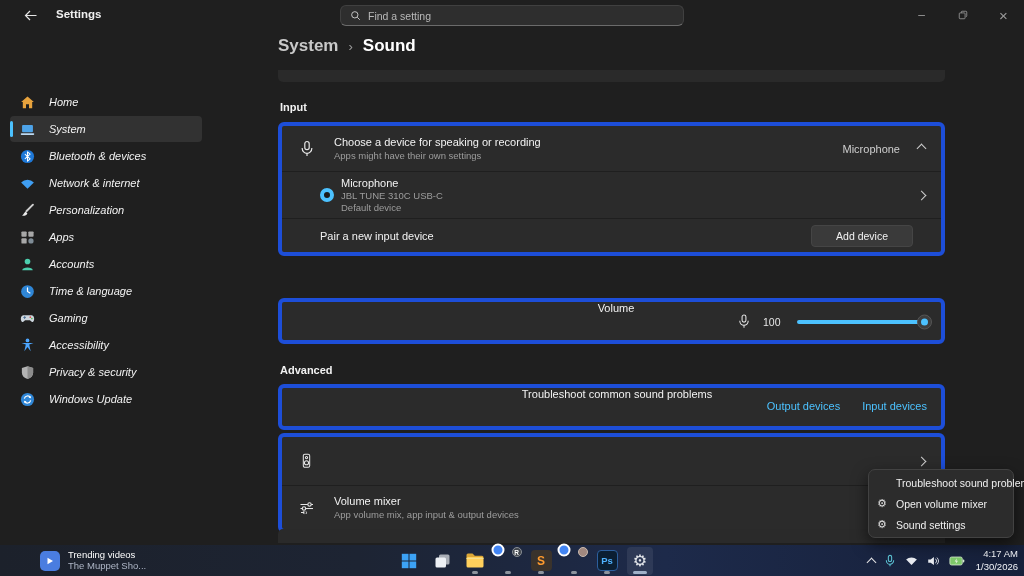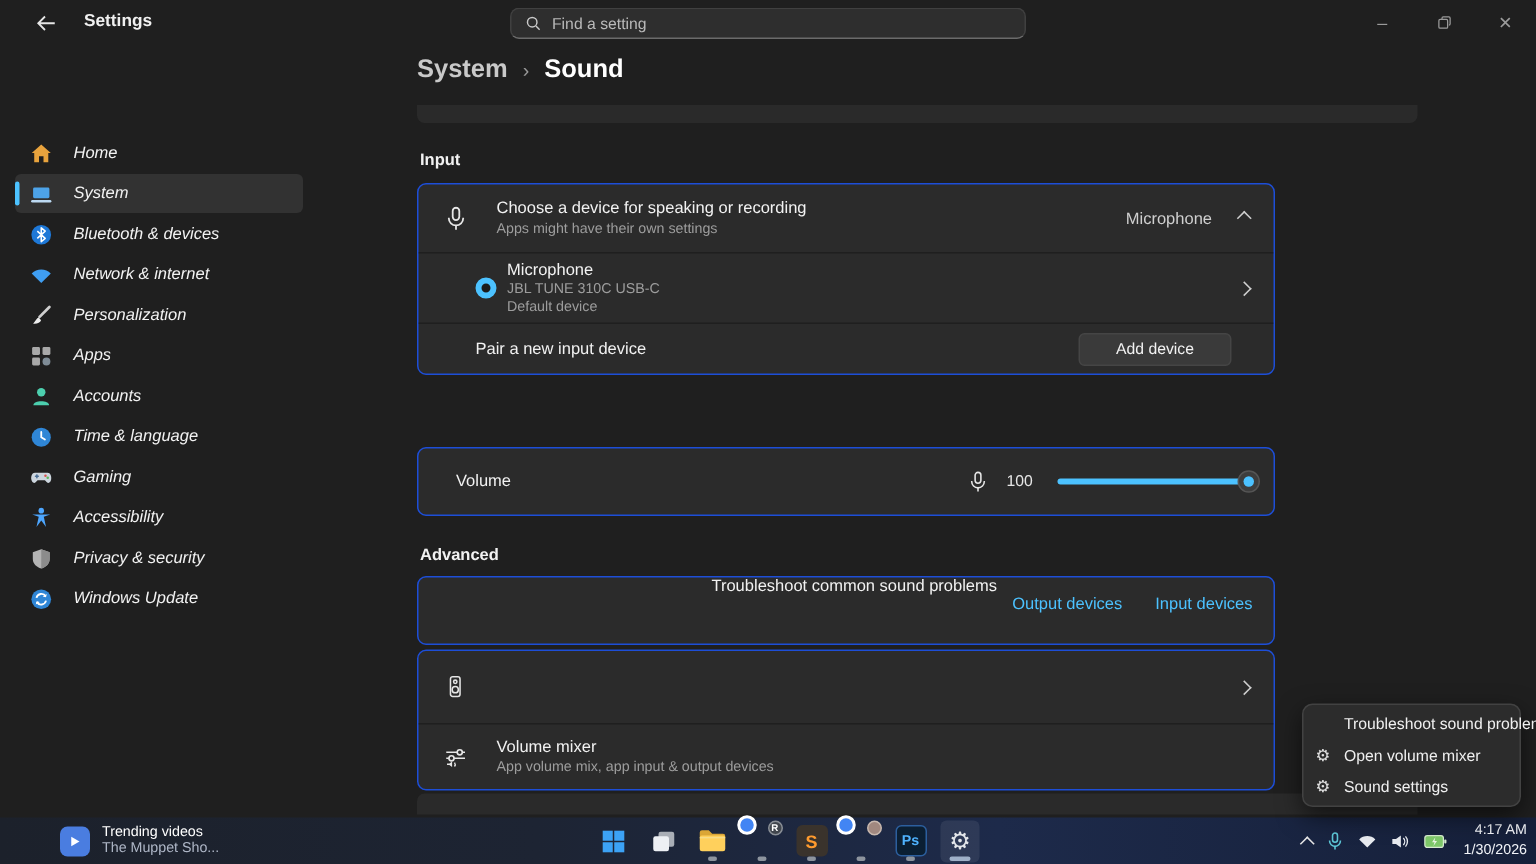--- a/index.html
+++ b/index.html
@@ -38,22 +38,22 @@
 
   
   .breadcrumb { position:absolute; left:278px; top:36px; font-size:17px; display:flex; gap:10px; align-items:baseline; }
   .bc-parent { color:#c9c9c9; font-weight:600; }
   .bc-sep { color:#9a9a9a; font-size:13px; }
   .bc-current { color:#ffffff; font-weight:bold; }
   .sliver { position:absolute; left:278px; width:667px; background:#2a2a2a; }
   .sliver.top { top:70px; height:12px; border-radius:0 0 5px 5px; }
   .sliver.bottom { top:529px; height:14px; border-radius:5px 5px 0 0; }
   .section-label { position:absolute; left:280px; font-size:11px; font-weight:bold; color:#f2f2f2; }
-  .card { position:absolute; left:278px; width:572px; background:#2b2b2b;
-    border:1px solid #1d4ed8; border-radius:6px; overflow:hidden; }
+  .card { position:absolute; left:278px; width:667px; background:#2b2b2b;
+    border:4px solid #1d4ed8; border-radius:6px; overflow:hidden; }
   .card-row { position:relative; display:flex; align-items:center; }
   .card-row + .card-row { border-top:1px solid #1f1f1f; }
   .row-icon { position:absolute; left:17px; top:50%; transform:translateY(-50%); }
   .row-text { display:flex; flex-direction:column; gap:2px; }
   .row-title { font-size:11px; color:#f2f2f2; }
   .row-sub { font-size:9.5px; color:#9d9d9d; }
   .chev { width:7px; height:7px; border-right:1.4px solid #cfcfcf; border-bottom:1.4px solid #cfcfcf; display:inline-block; }
   .chev.right { transform:rotate(-45deg); }
   .chev.up { transform:rotate(225deg); }
   .radio { width:14px; height:14px; border-radius:50%; flex:none; }
@@ -305,21 +305,21 @@
     <span class="chev right" style="margin-left:auto;"></span>
   </div>
 
   <div class="card-row" style="height:34px; padding-left:38px; padding-right:28px;">
     <span class="row-title">Pair a new input device</span>
     <button class="btn" style="margin-left:auto;">Add device</button>
   </div>
 </div>
 
 <div class="card" style="top:298px; height:46px;">
-  <div class="card-row" style="height:44px; padding-left:25px; padding-right:16px;">
+  <div class="card-row" style="height:44px; padding-left:25px; padding-right:16px;flex-direction:column;">
     <span class="row-title">Volume</span>
     <div style="margin-left:auto; display:flex; align-items:center; gap:12px;">
       <svg width="14" height="15" viewBox="0 0 16 17" fill="none" stroke="#e6e6e6" stroke-width="1.2">
         <rect x="5.8" y="1" width="4.4" height="8.2" rx="2.2"></rect>
           <path d="M3.2 7.6 V8 A4.8 4.8 0 0 0 12.8 8 V7.6"></path>
           <path d="M8 12.8 V15.6"></path>
       </svg>
       <span style="font-size:10.5px; color:#e6e6e6; width:22px;">100</span>
       <div class="slider-track">
         <div class="slider-thumb"></div>

